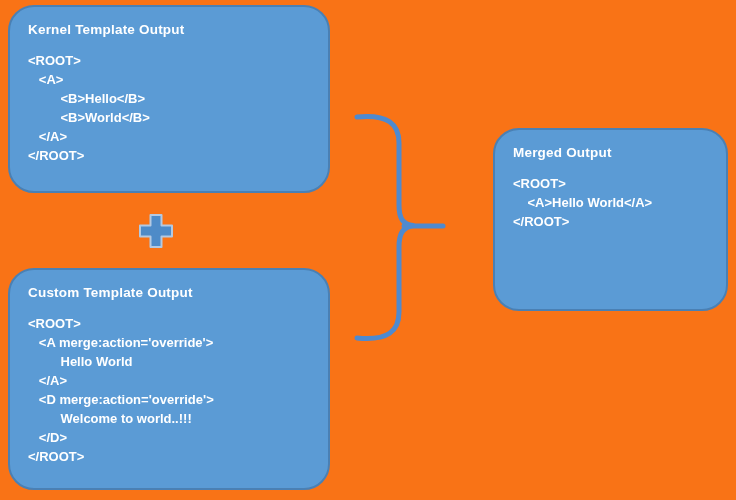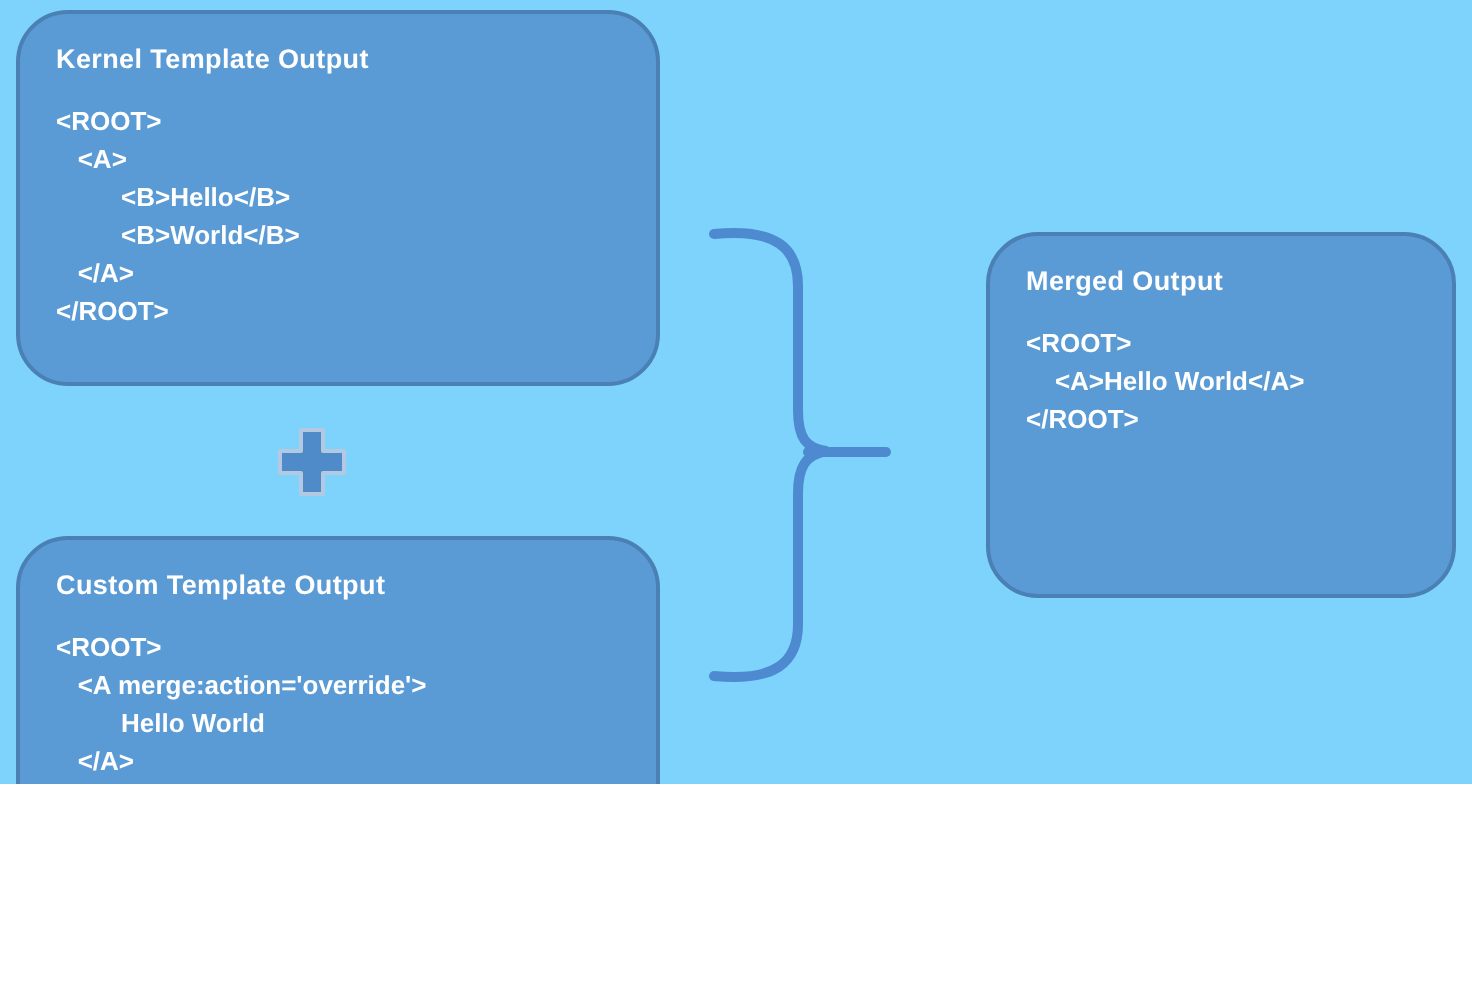--- a/index.html
+++ b/index.html
@@ -3,22 +3,22 @@
 <meta charset="utf-8">
 <style>
   html, body {
     margin: 0;
     padding: 0;
     background: #ffffff;
   }
   .canvas {
     position: relative;
     width: 736px;
-    height: 392px;
-    background: #7dd3fc;
+    height: 500px;
+    background: #f97316;
     overflow: hidden;
     font-family: "Liberation Sans", sans-serif;
   }
   .box {
     position: absolute;
     box-sizing: border-box;
     background: var(--box-fill, #5b9bd5);
     border: 2px solid var(--box-border, #4a80b4);
     border-radius: 26px;
     color: var(--text-color, #ffffff);
@@ -33,21 +33,21 @@
     margin: 14px 0 0 0;
     padding: 0 8px 0 18px;
     font-family: Liberation Sans, sans-serif;
     font-size: 13px;
     font-weight: bold;
     line-height: 19px;
     white-space: pre;
   }
   .box-kernel { left: 8px;   top: 5px;   width: 322px; height: 188px; }
   .box-custom { left: 8px;   top: 268px; width: 322px; height: 222px; }
-  .box-merged { left: 493px; top: 116px; width: 235px; height: 183px; }
+  .box-merged { left: 493px; top: 128px; width: 235px; height: 183px; }
   .overlay {
     position: absolute;
     left: 0;
     top: 0;
     width: 736px;
     height: 500px;
     pointer-events: none;
   }
   .brace-path {
     fill: none;

